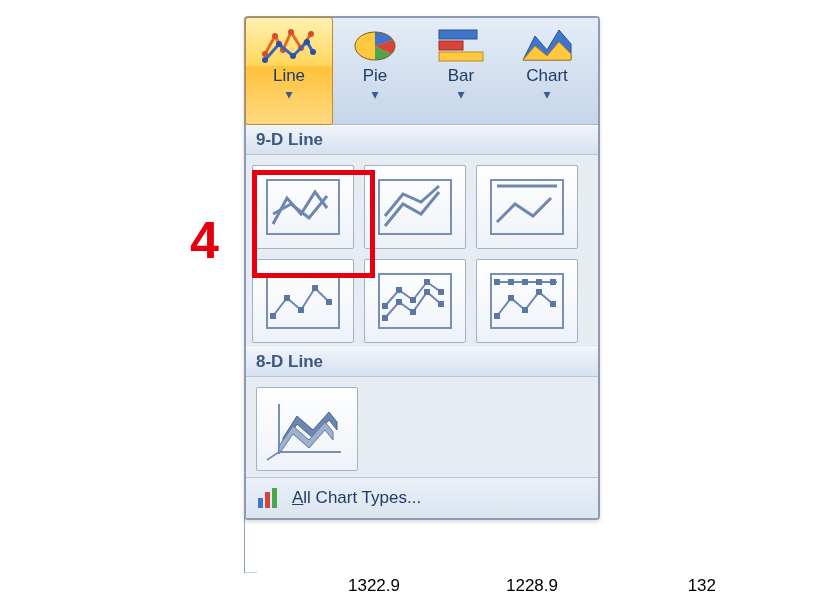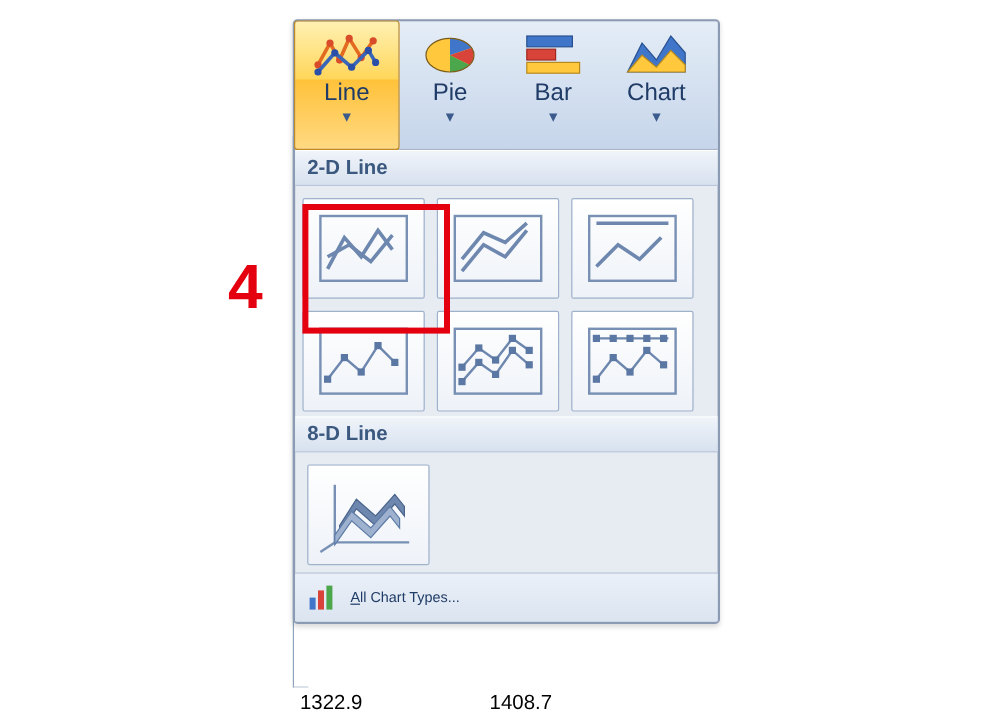--- a/index.html
+++ b/index.html
@@ -1,36 +1,36 @@
 <!DOCTYPE html>
 <html><head>
 <meta charset="utf-8">
 <style>
   body{margin:0;background:#fff;width:835px;height:603px;font-family:"Segoe UI",Tahoma,sans-serif;position:relative}
   .dropdown{position:absolute;left:244px;top:16px;width:352px;background:#e7ecf3;border:2px solid #8b9bb4;border-radius:4px;box-shadow:0 2px 4px rgba(0,0,0,.15)}
   .ribbon-row{display:flex;background:linear-gradient(#e4edf7,#c6d5ea);border-bottom:1px solid #a7b5cc}
   .ribbon-btn{width:86px;height:100px;display:flex;flex-direction:column;align-items:center;justify-content:flex-start;padding-top:6px;cursor:pointer}
   .ribbon-btn.active{background:linear-gradient(#fff1b3 0%,#ffd65a 45%,#ffc23a 46%,#ffd982 100%);border:1px solid #c28a22;border-radius:3px;margin:-1px}
   .ribbon-icon{width:56px;height:40px}
-  .ribbon-label{color:#1f3b66;font-size:20px;margin-top:2px}
+  .ribbon-label{color:#1f3b66;font-size:17px;margin-top:2px}
   .ribbon-arrow{font-size:14px;color:#3a5b8c;margin-top:0px}
   .section-title{background:linear-gradient(#f0f4fa,#d7e1ef);border-top:1px solid #fff;border-bottom:1px solid #b8c5da;color:#3b587f;font-size:17px;font-weight:bold;padding:4px 10px}
   .grid{display:flex;flex-wrap:wrap;padding:10px 6px 4px;gap:10px}
   .chart-opt{width:100px;height:82px;background:linear-gradient(#fff,#eef2f8);border:1px solid #9fb2cc;border-radius:2px;display:flex;align-items:center;justify-content:center;cursor:pointer}
   .chart-opt.single{margin:10px 0 6px 10px}
   .chart-opt svg{width:84px;height:66px}
   .bottom-row{display:flex;align-items:center;gap:10px;border-top:1px solid #b8c5da;padding:8px 10px;background:linear-gradient(#eaf0f8,#dbe4f0)}
-  .bottom-row .txt{color:#1f3b66;font-size:12px}
+  .bottom-row .txt{color:#1f3b66;font-size:17px}
   .bottom-row .txt u{text-decoration:underline}
   .annot{position:absolute;left:190px;top:210px;color:#e5000f;font-size:52px;font-weight:bold;font-family:Arial,sans-serif}
   .highlight-box{position:absolute;left:252px;top:170px;width:113px;height:98px;border:5px solid #e5000f;pointer-events:none}
   .sheet-edge{position:absolute;left:244px;top:113px;width:12px;height:460px;background:#fff;border-left:1px solid #8ea3be;display:flex;flex-direction:column}
   .sheet-edge div{flex:1;border-bottom:1px solid #c3cfdd}
   .below-numbers{position:absolute;left:250px;top:576px;display:flex;gap:8px;color:#000;font-size:17px;font-family:Arial,sans-serif}
-  .below-numbers span{width:150px;text-align:left}
+  .below-numbers span{width:150px;text-align:right}
   svg{overflow:visible}
 </style>
 </head>
 <body>
 
 <div class="sheet-edge">
     <div></div>
     <div></div>
     <div></div>
     <div></div>
@@ -83,21 +83,21 @@
     <div class="ribbon-btn">
       <svg class="ribbon-icon" viewBox="0 0 56 40">
         <path d="M4 36 L16 12 L28 26 L40 6 L52 20 L52 36 Z" fill="#3f76c9" stroke="#285090"></path>
         <path d="M4 36 L16 22 L28 32 L40 18 L52 30 L52 36 Z" fill="#ffc83d" stroke="#b78a1f"></path>
       </svg>
       <div class="ribbon-label">Chart</div>
       <div class="ribbon-arrow">▾</div>
     </div>
   </div>
 
-  <div class="section-title">2-D Line</div>
+  <div class="section-title">9-D Line</div>
   <div class="grid">
     <div class="chart-opt">
       <svg viewBox="0 0 84 66">
         <rect x="6" y="6" width="72" height="54" fill="none" stroke="#7790b4" stroke-width="2"></rect>
         <polyline points="12,50 26,24 40,40 54,18 66,34" fill="none" stroke="#6e87ae" stroke-width="3"></polyline>
         <polyline points="12,40 30,30 48,44 66,22" fill="none" stroke="#6e87ae" stroke-width="3"></polyline>
       </svg>
     </div>
     <div class="chart-opt">
       <svg viewBox="0 0 84 66">
@@ -187,14 +187,15 @@
     </svg>
     <span class="txt"><u>A</u><span>ll Chart Types...</span></span>
   </div>
 </div>
 
 <div class="annot">4</div>
 <div class="highlight-box"></div>
 
 <div class="below-numbers">
   <span>1322.9</span>
-  <span>1408.7</span>
+  <span>1228.9</span>
+  <span>132</span>
 </div>
 
 </body></html>

